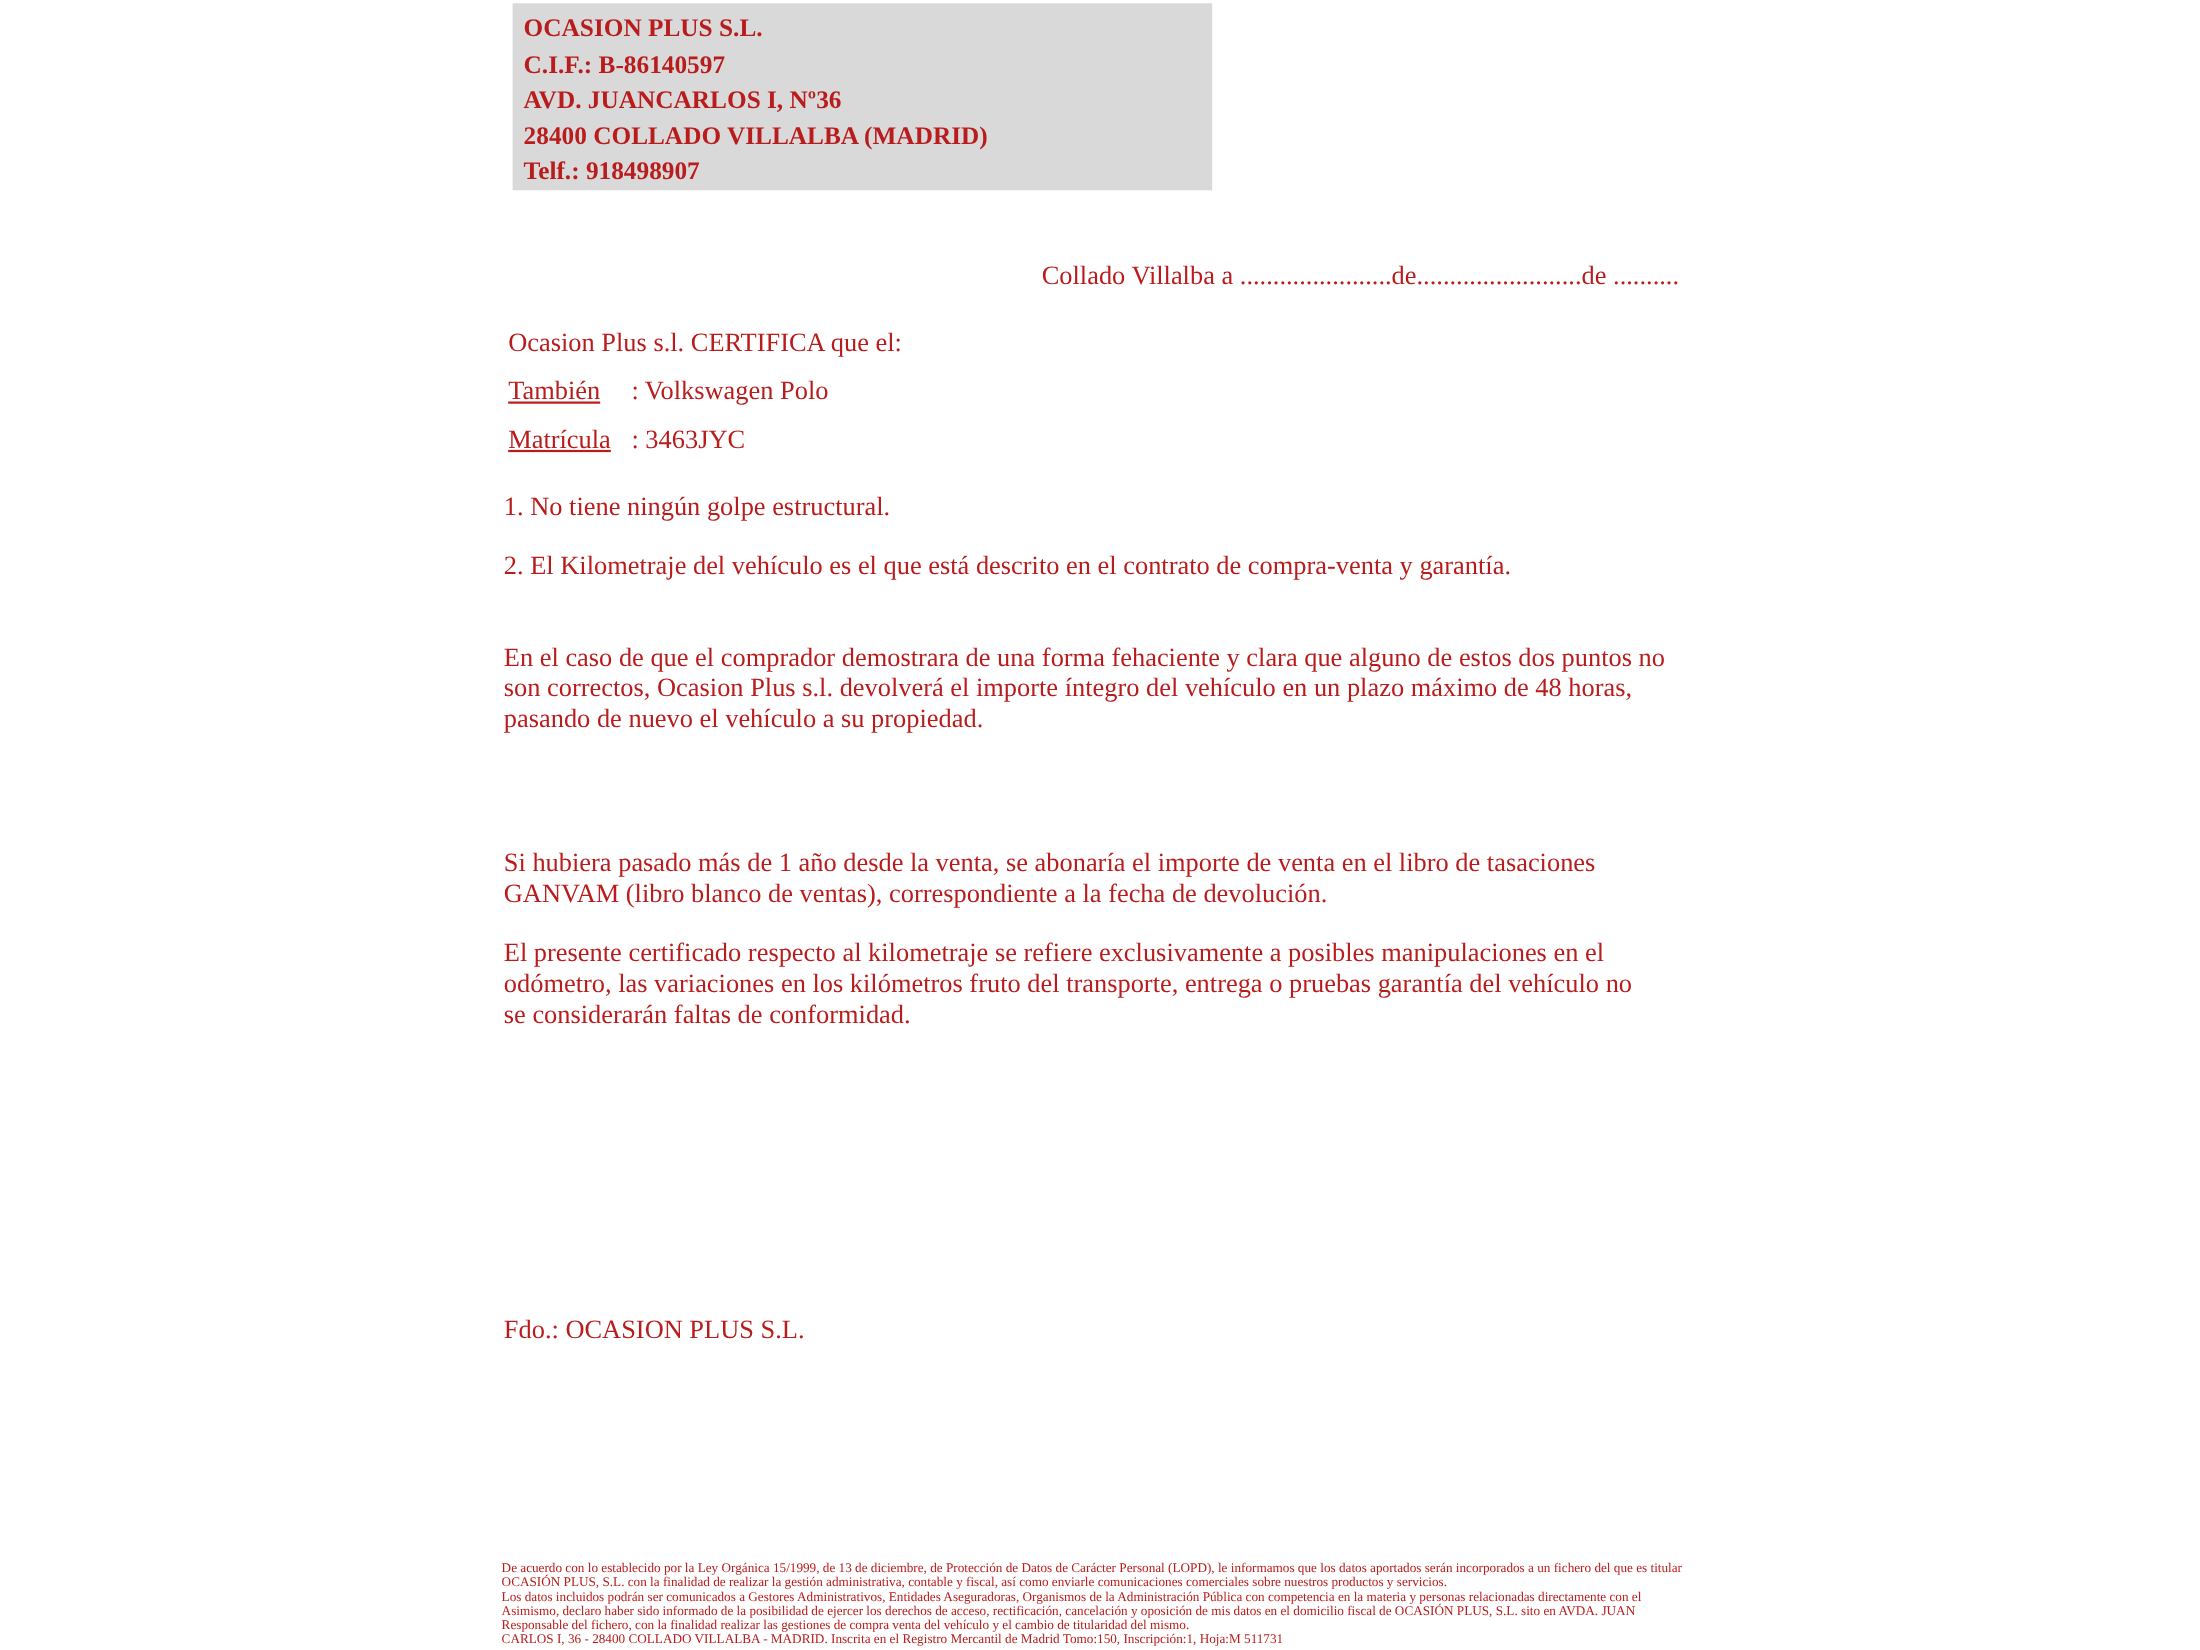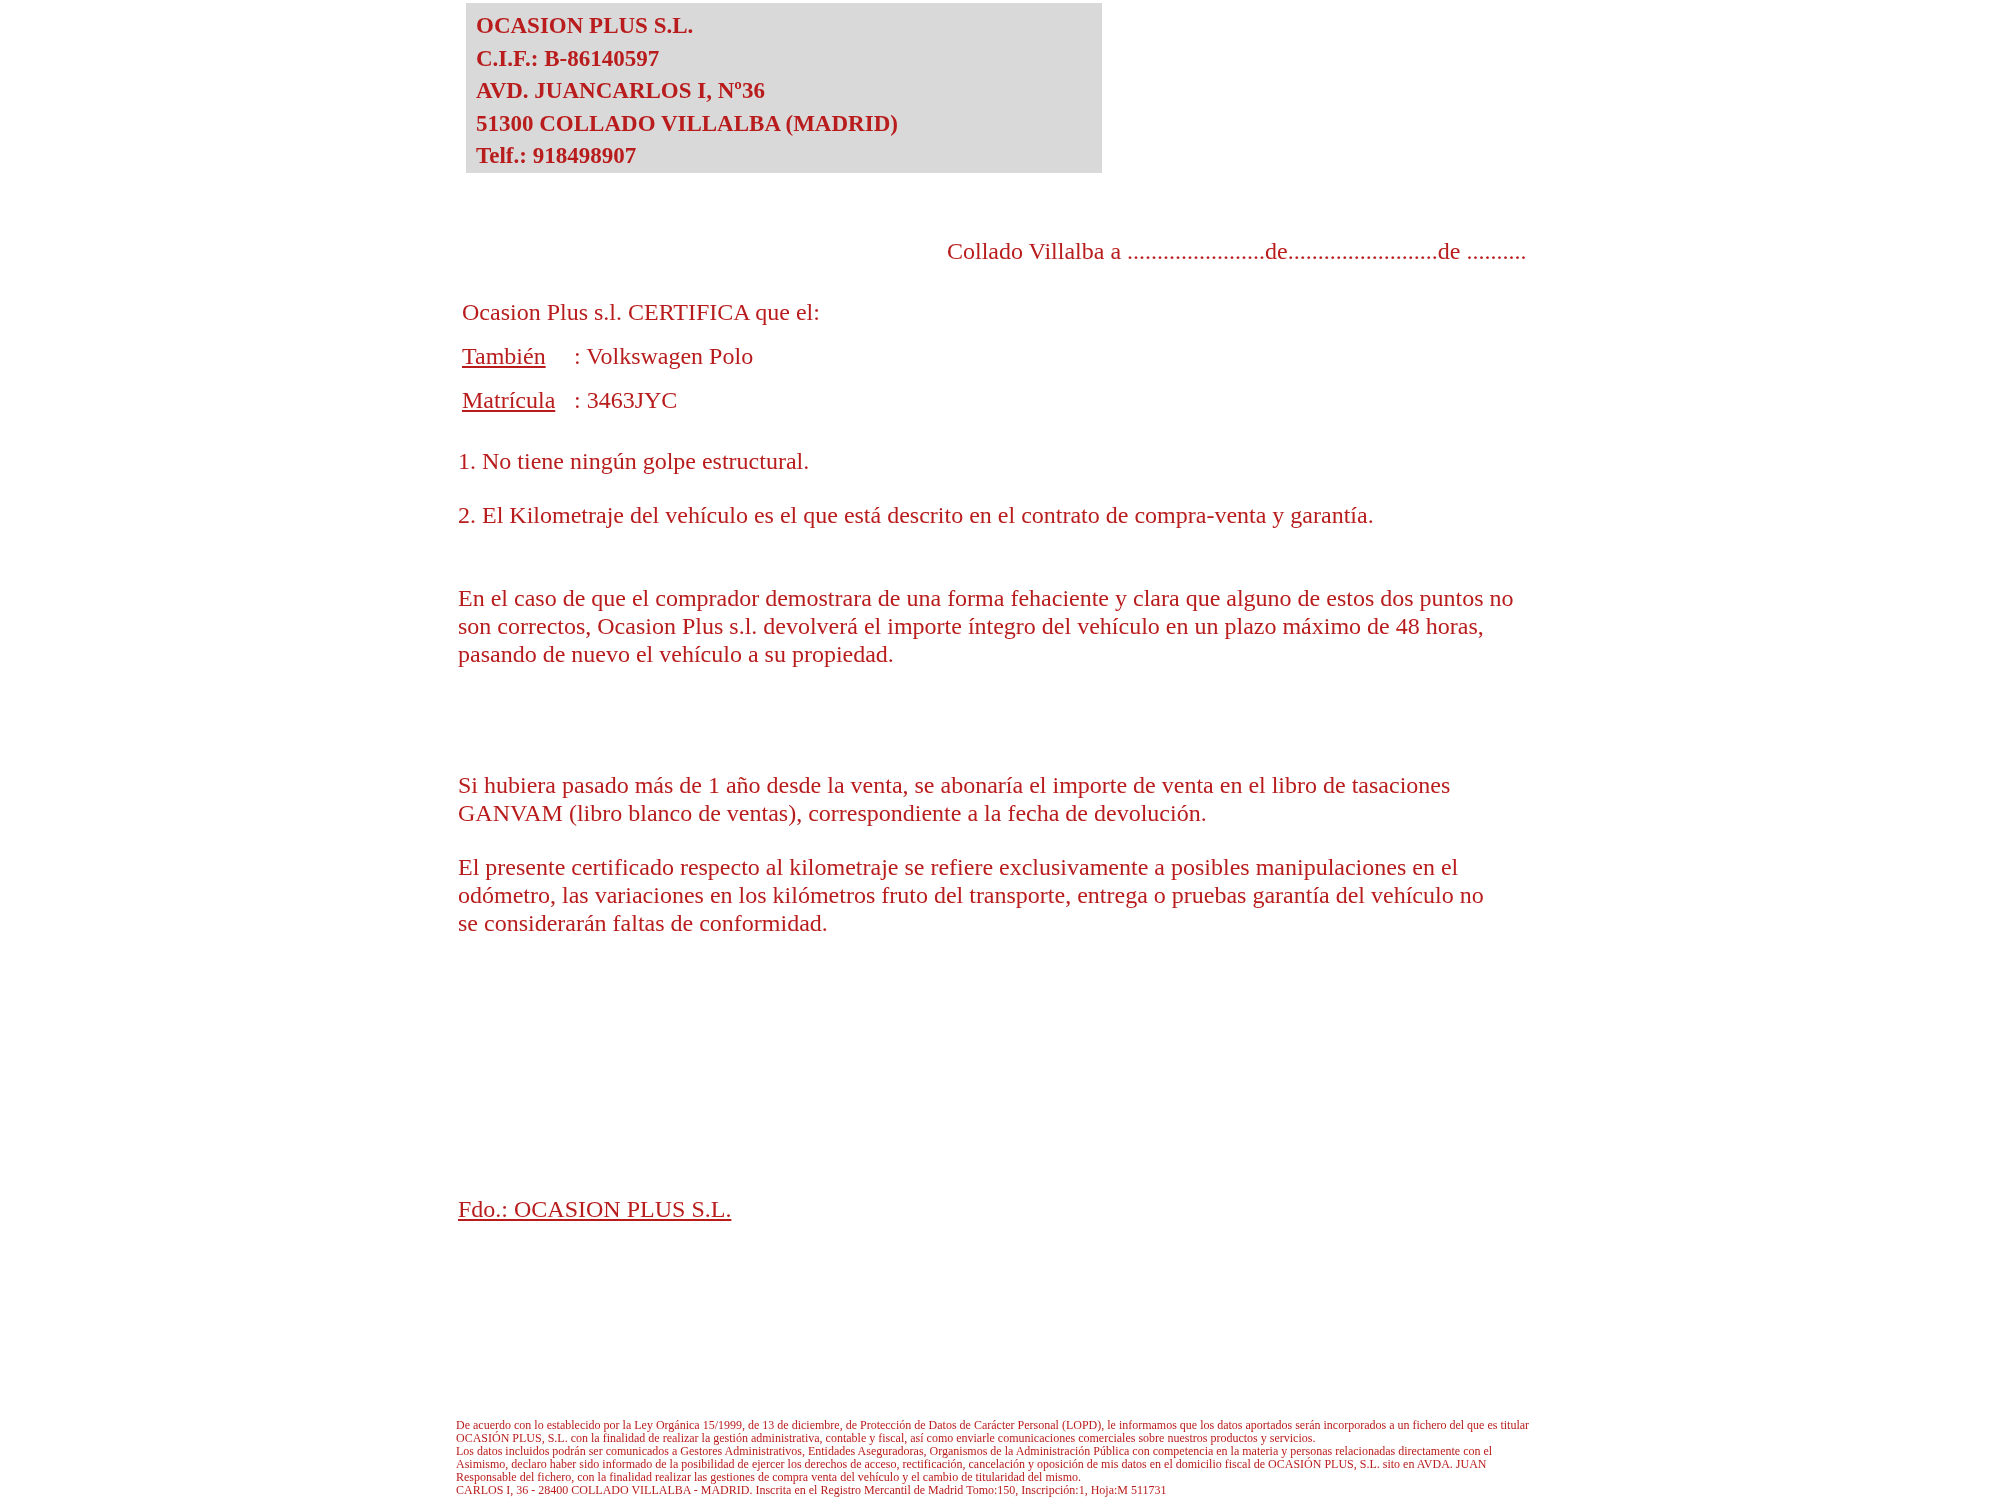--- a/index.html
+++ b/index.html
@@ -70,42 +70,41 @@
   }
   .para--refund   { top: 584px; }
   .para--exchange { top: 723px; }
   .para--ganvam   { top: 771px; }
   .para--odometer { top: 853px; }
   .signature {
     position: absolute;
     left: 458px;
     top: 1196px;
     font-size: 24px;
-    text-decoration: underline;
   }
   .legal-footer {
     position: absolute;
     left: 456px;
     top: 1419px;
     width: 1530px;
     font-size: 12px;
     line-height: 13px;
     white-space: nowrap;
   }
 </style>
 </head>
 <body>
 
 <div class="page">
 
   <div class="header-box">
     <div>OCASION PLUS S.L.</div>
     <div>C.I.F.: B-86140597</div>
     <div>AVD. JUANCARLOS I, Nº36</div>
-    <div>51300 COLLADO VILLALBA (MADRID)</div>
+    <div>28400 COLLADO VILLALBA (MADRID)</div>
     <div>Telf.: 918498907</div>
   </div>
 
   <div class="date-line">Collado Villalba a .......................de.........................de ..........</div>
 
   <div class="cert-intro">Ocasion Plus s.l. CERTIFICA que el:</div>
 
   <div class="cert-row cert-row--vehicle">
     <span class="cert-label">También</span><span>: Volkswagen Polo</span>
   </div>

